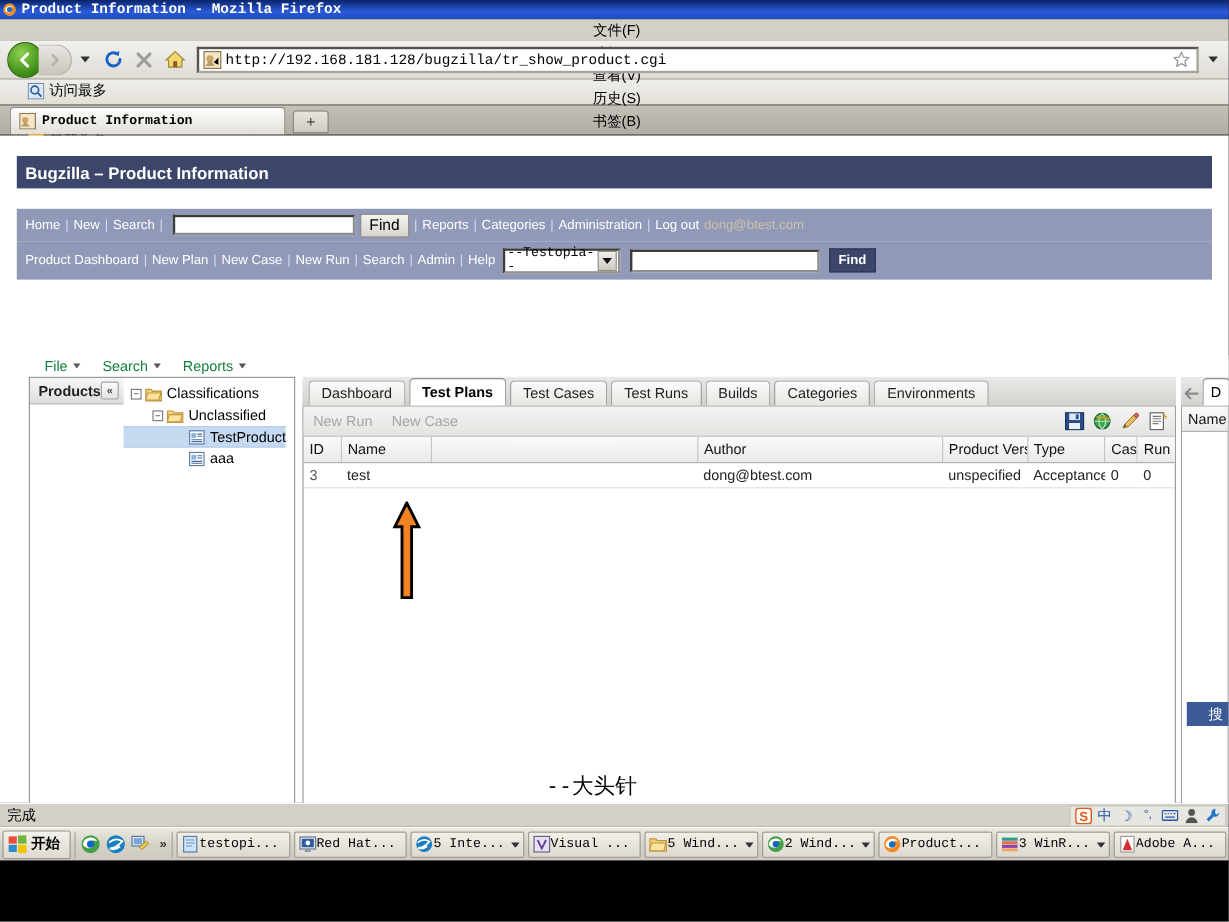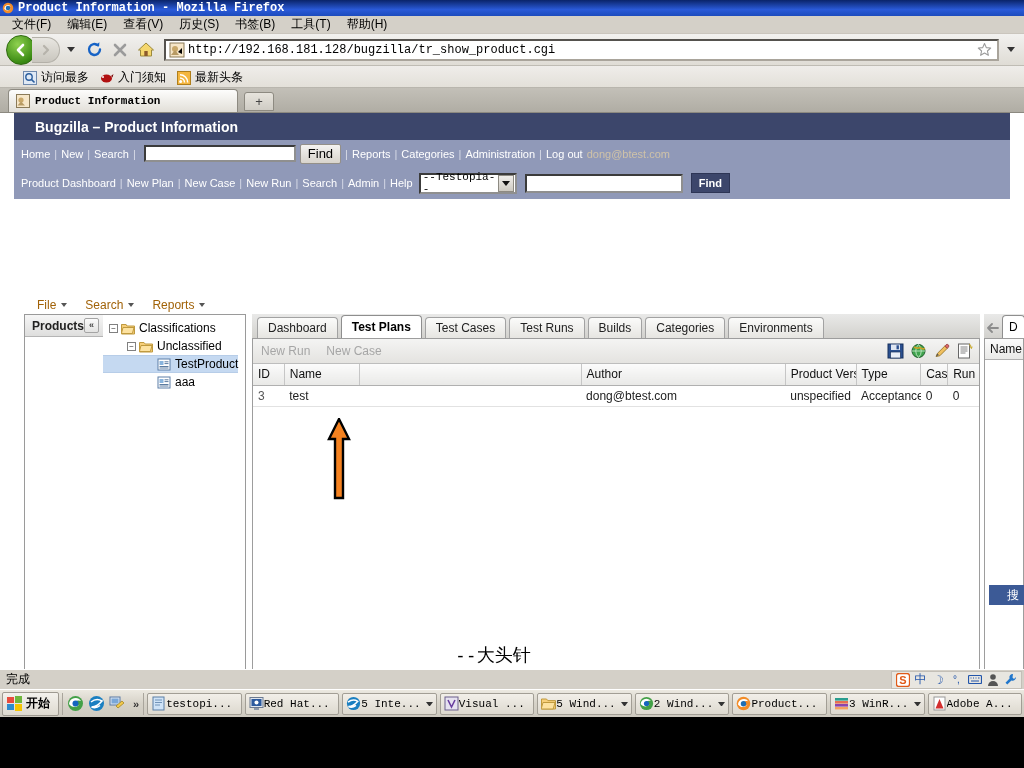--- a/index.html
+++ b/index.html
@@ -17,21 +17,21 @@
     display:flex; align-items:center; padding:0 2px; color:#fff;
   }
   #titlebar .tb-icon{ width:12px;height:12px;margin-right:4px;display:block; }
   #titlebar .tb-text{
     font-family:"Liberation Mono", monospace; font-size:12px; font-weight:bold;
     color:#fff; letter-spacing:0px; white-space:nowrap;
   }
   
   #menubar{
     height:18px; background:#d4d0c8; display:flex; align-items:center;
-    padding-left:4px; border-bottom:1px solid #cac5bd;
+    padding-left:4px; border-bottom:1px solid #cac5bd;flex-direction:column;
   }
   #menubar .mi{
     padding:1px 8px; font-size:12px; color:#000; white-space:nowrap;
     font-family:"Liberation Sans", sans-serif;
   }
   
   #navbar{
     height:32px; background:linear-gradient(to bottom,#f2f1ef,#dfdcd5);
     display:flex; align-items:center; padding:0 6px; gap:5px;
     border-bottom:1px solid #bfbcb4;
@@ -56,22 +56,23 @@
   #urlicon{ width:16px;height:16px;margin:0 3px 0 1px;flex:0 0 16px; }
   #urltext{
     flex:1; font-family:"Liberation Mono", monospace; font-size:12px; color:#000;
     white-space:nowrap; overflow:hidden;
   }
   #starbox{ width:22px;display:flex;align-items:center;justify-content:center; }
   #urldrop{ width:14px;display:flex;align-items:center;justify-content:center; }
   
   #bookmarks{
     height:22px; background:linear-gradient(to bottom,#efedea,#e3e0d9);
-    display:flex; align-items:flex-end; padding-left:20px; gap:2px;
+    display:flex; align-items:flex-start; padding-left:20px; gap:2px;
     border-bottom:1px solid #b9b6ae;
+    flex-direction:column;
   }
   .bm{ display:flex;align-items:center;gap:4px;padding:1px 6px 1px 3px;font-size:12px;color:#000; }
   .bm-ico{ width:14px;height:14px;flex:0 0 14px; }
   
   #tabstrip{
     height:25px; background:linear-gradient(to bottom,#c3c0b8,#b0ada4);
     display:flex; align-items:flex-end; padding-left:8px;
     border-bottom:1px solid #8c8980;
   }
   .ftab{
@@ -89,22 +90,22 @@
     background:linear-gradient(to bottom,#e7e4dd,#cfccc4);
     display:flex;align-items:center;justify-content:center;
     color:#444; font-size:13px; line-height:1;
   }
   
   #page{
     position:relative; height:556px; background:#fff; overflow:hidden;
   }
   
   #bz-title{
-    margin:0 14px; height:27px; background:#3c466b; color:#fff;
-    display:flex;align-items:center; padding-left:21px;
+    margin:17px 14px; height:27px; background:#3c466b; color:#fff;
+    display:flex;align-items:center; padding-left:7px;
     font-size:14px; font-weight:bold;
   }
   #bz-nav1{
     margin:0 14px; background:#9099b8; height:27px;
     display:flex;align-items:center; padding-left:7px; gap:0px;
     font-size:11px; color:#fff;
   }
   #bz-nav2{
     margin:0 14px; background:#9099b8; height:32px;
     display:flex;align-items:center; padding-left:7px;
@@ -140,21 +141,21 @@
     margin-left:8px; background:#3c466b; color:#fff; font-weight:bold;
     font-size:11px; padding:3px 7px; border:1px solid #2d3555;
   }
   
   #app{
     position:absolute; left:14px; top:183px; right:0px; bottom:0;
     display:flex; flex-direction:column;
   }
   #app-menu{
     height:24px; display:flex; align-items:center; gap:0px; padding-left:14px;
-    font-size:12px; color:#a16207; background:#fff;
+    font-size:12px; color:#15803d; background:#fff;
   }
   .app-menu-item{ display:flex;align-items:center;gap:5px;padding:2px 9px; }
   .app-menu-item .mcaret{
     width:0;height:0;border-left:3.5px solid transparent;border-right:3.5px solid transparent;border-top:4px solid #555;
   }
   #app-body{ flex:1; display:flex; gap:0px; padding-left:10px; }
   
   #tree-panel{
     width:222px; border:1px solid #9a9a9a; background:#fff;
     display:flex; flex-direction:row; margin-right:6px;

